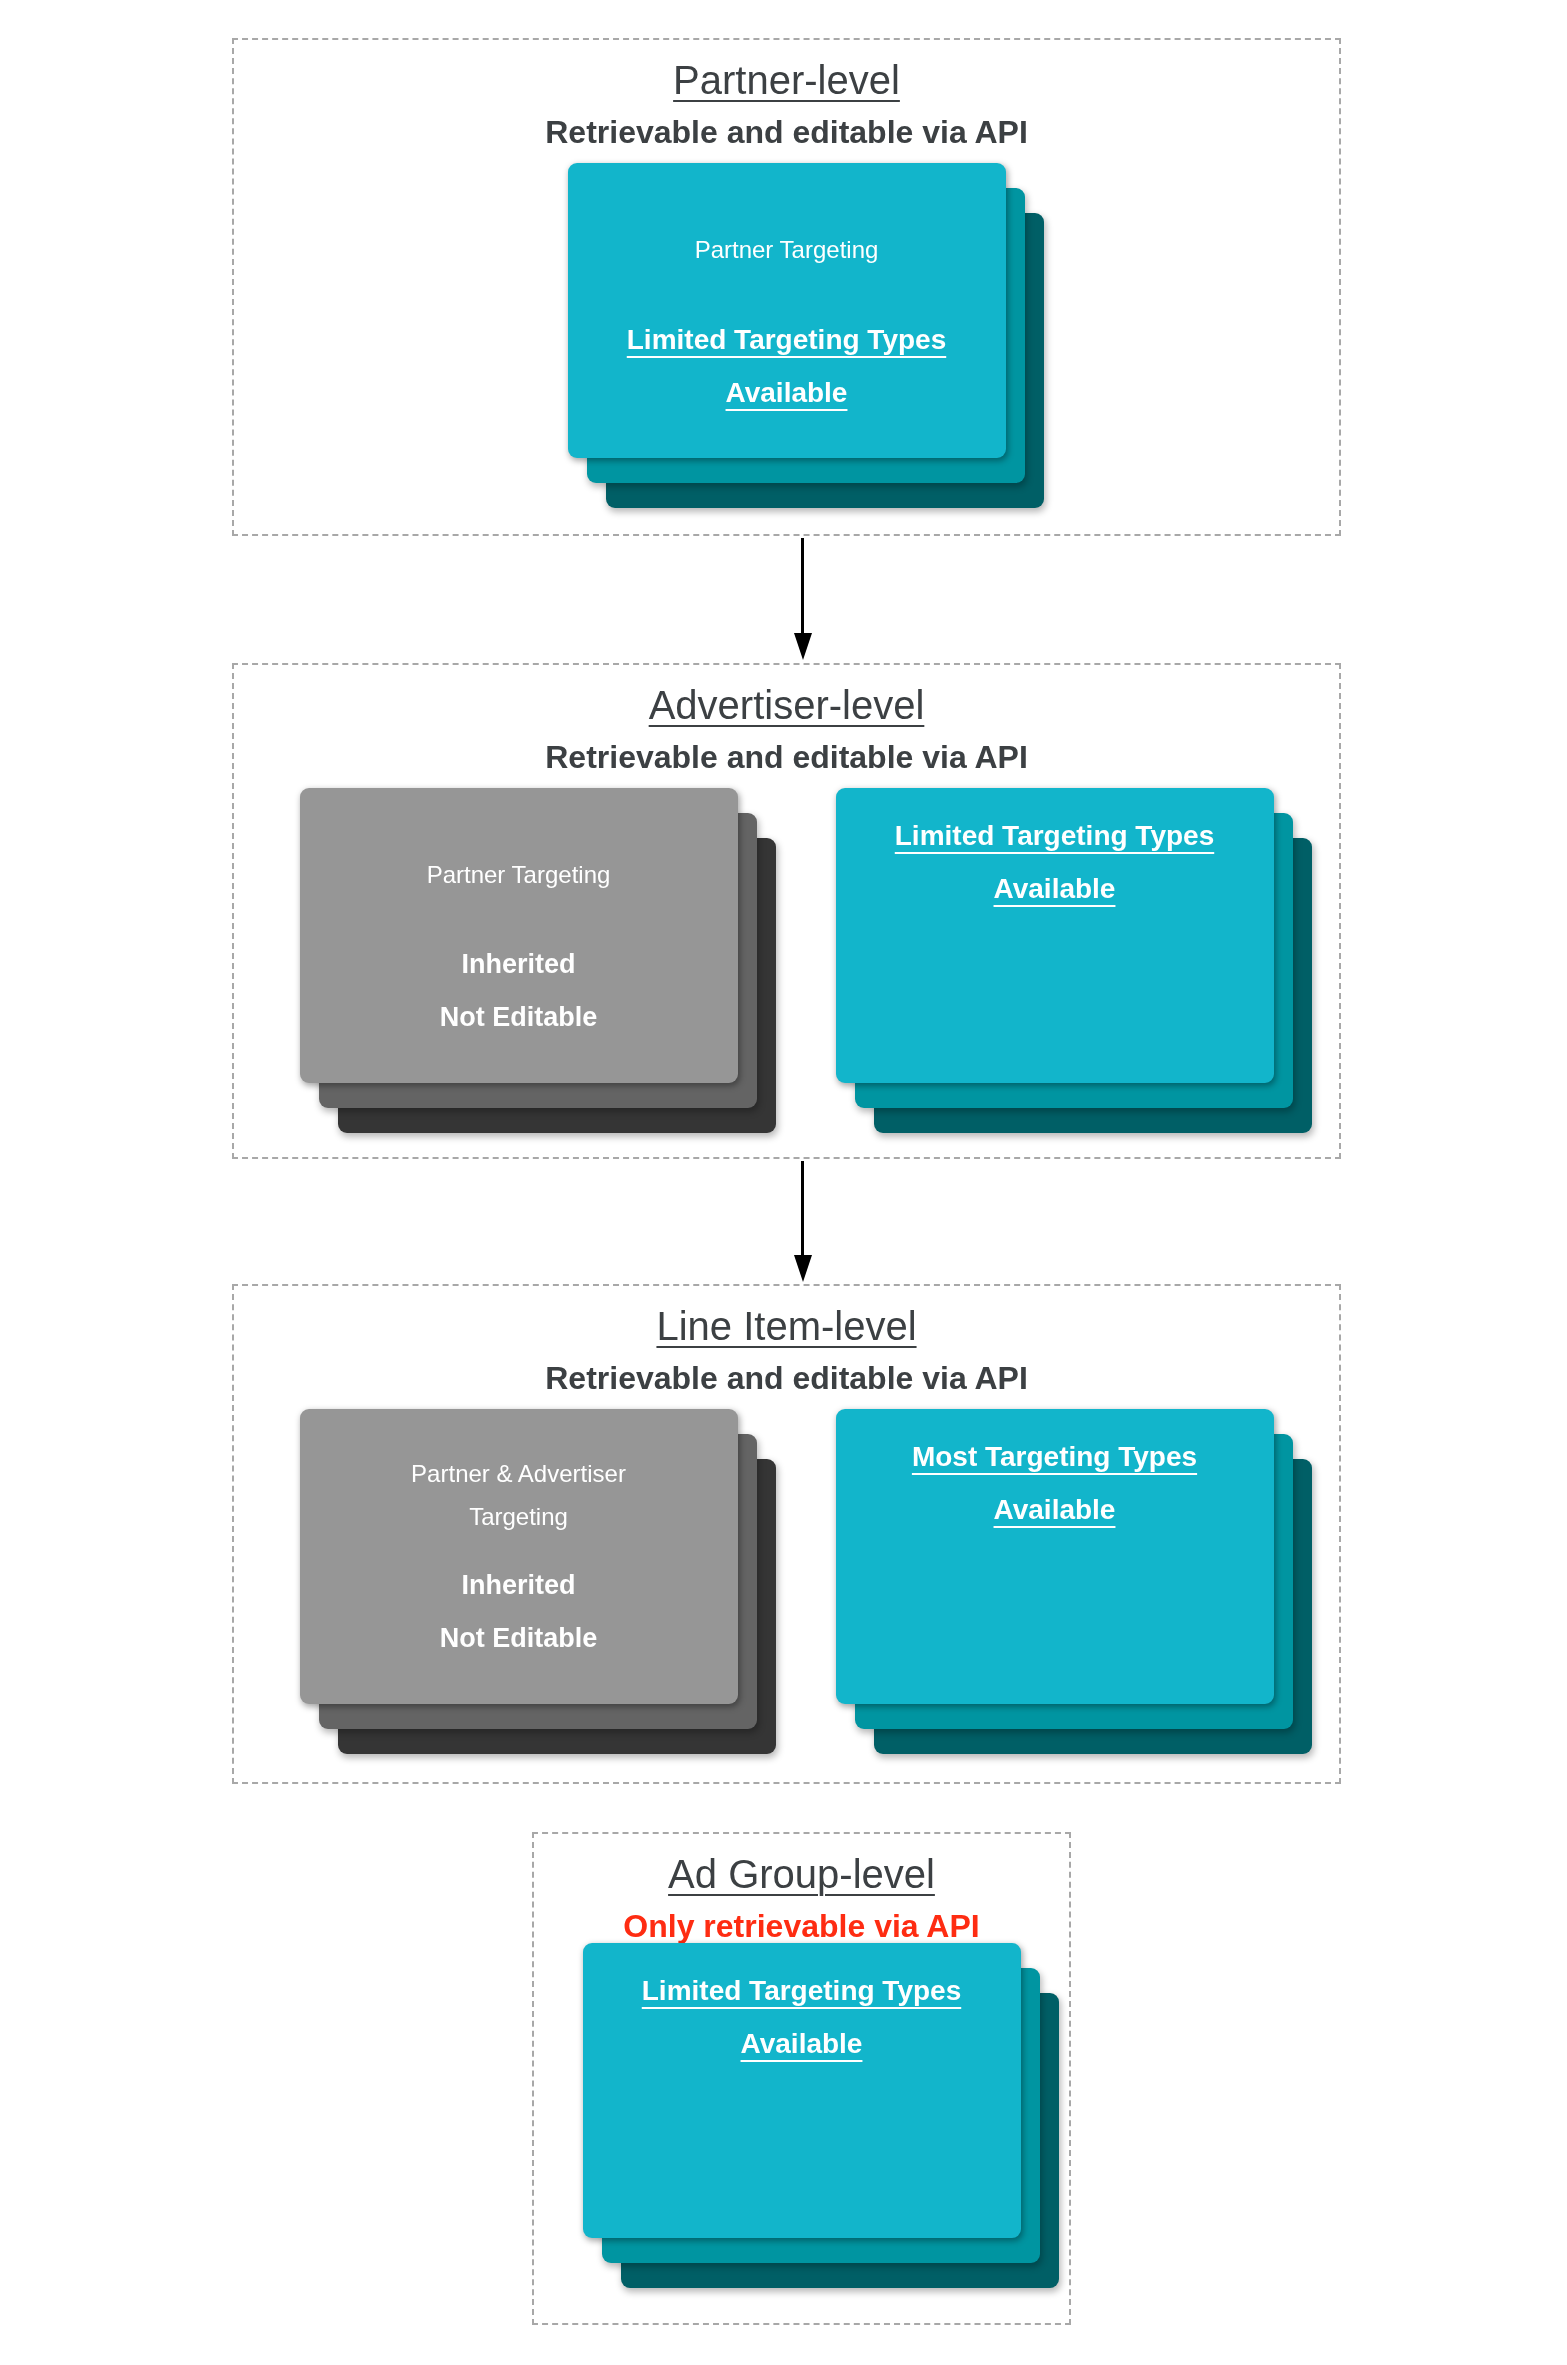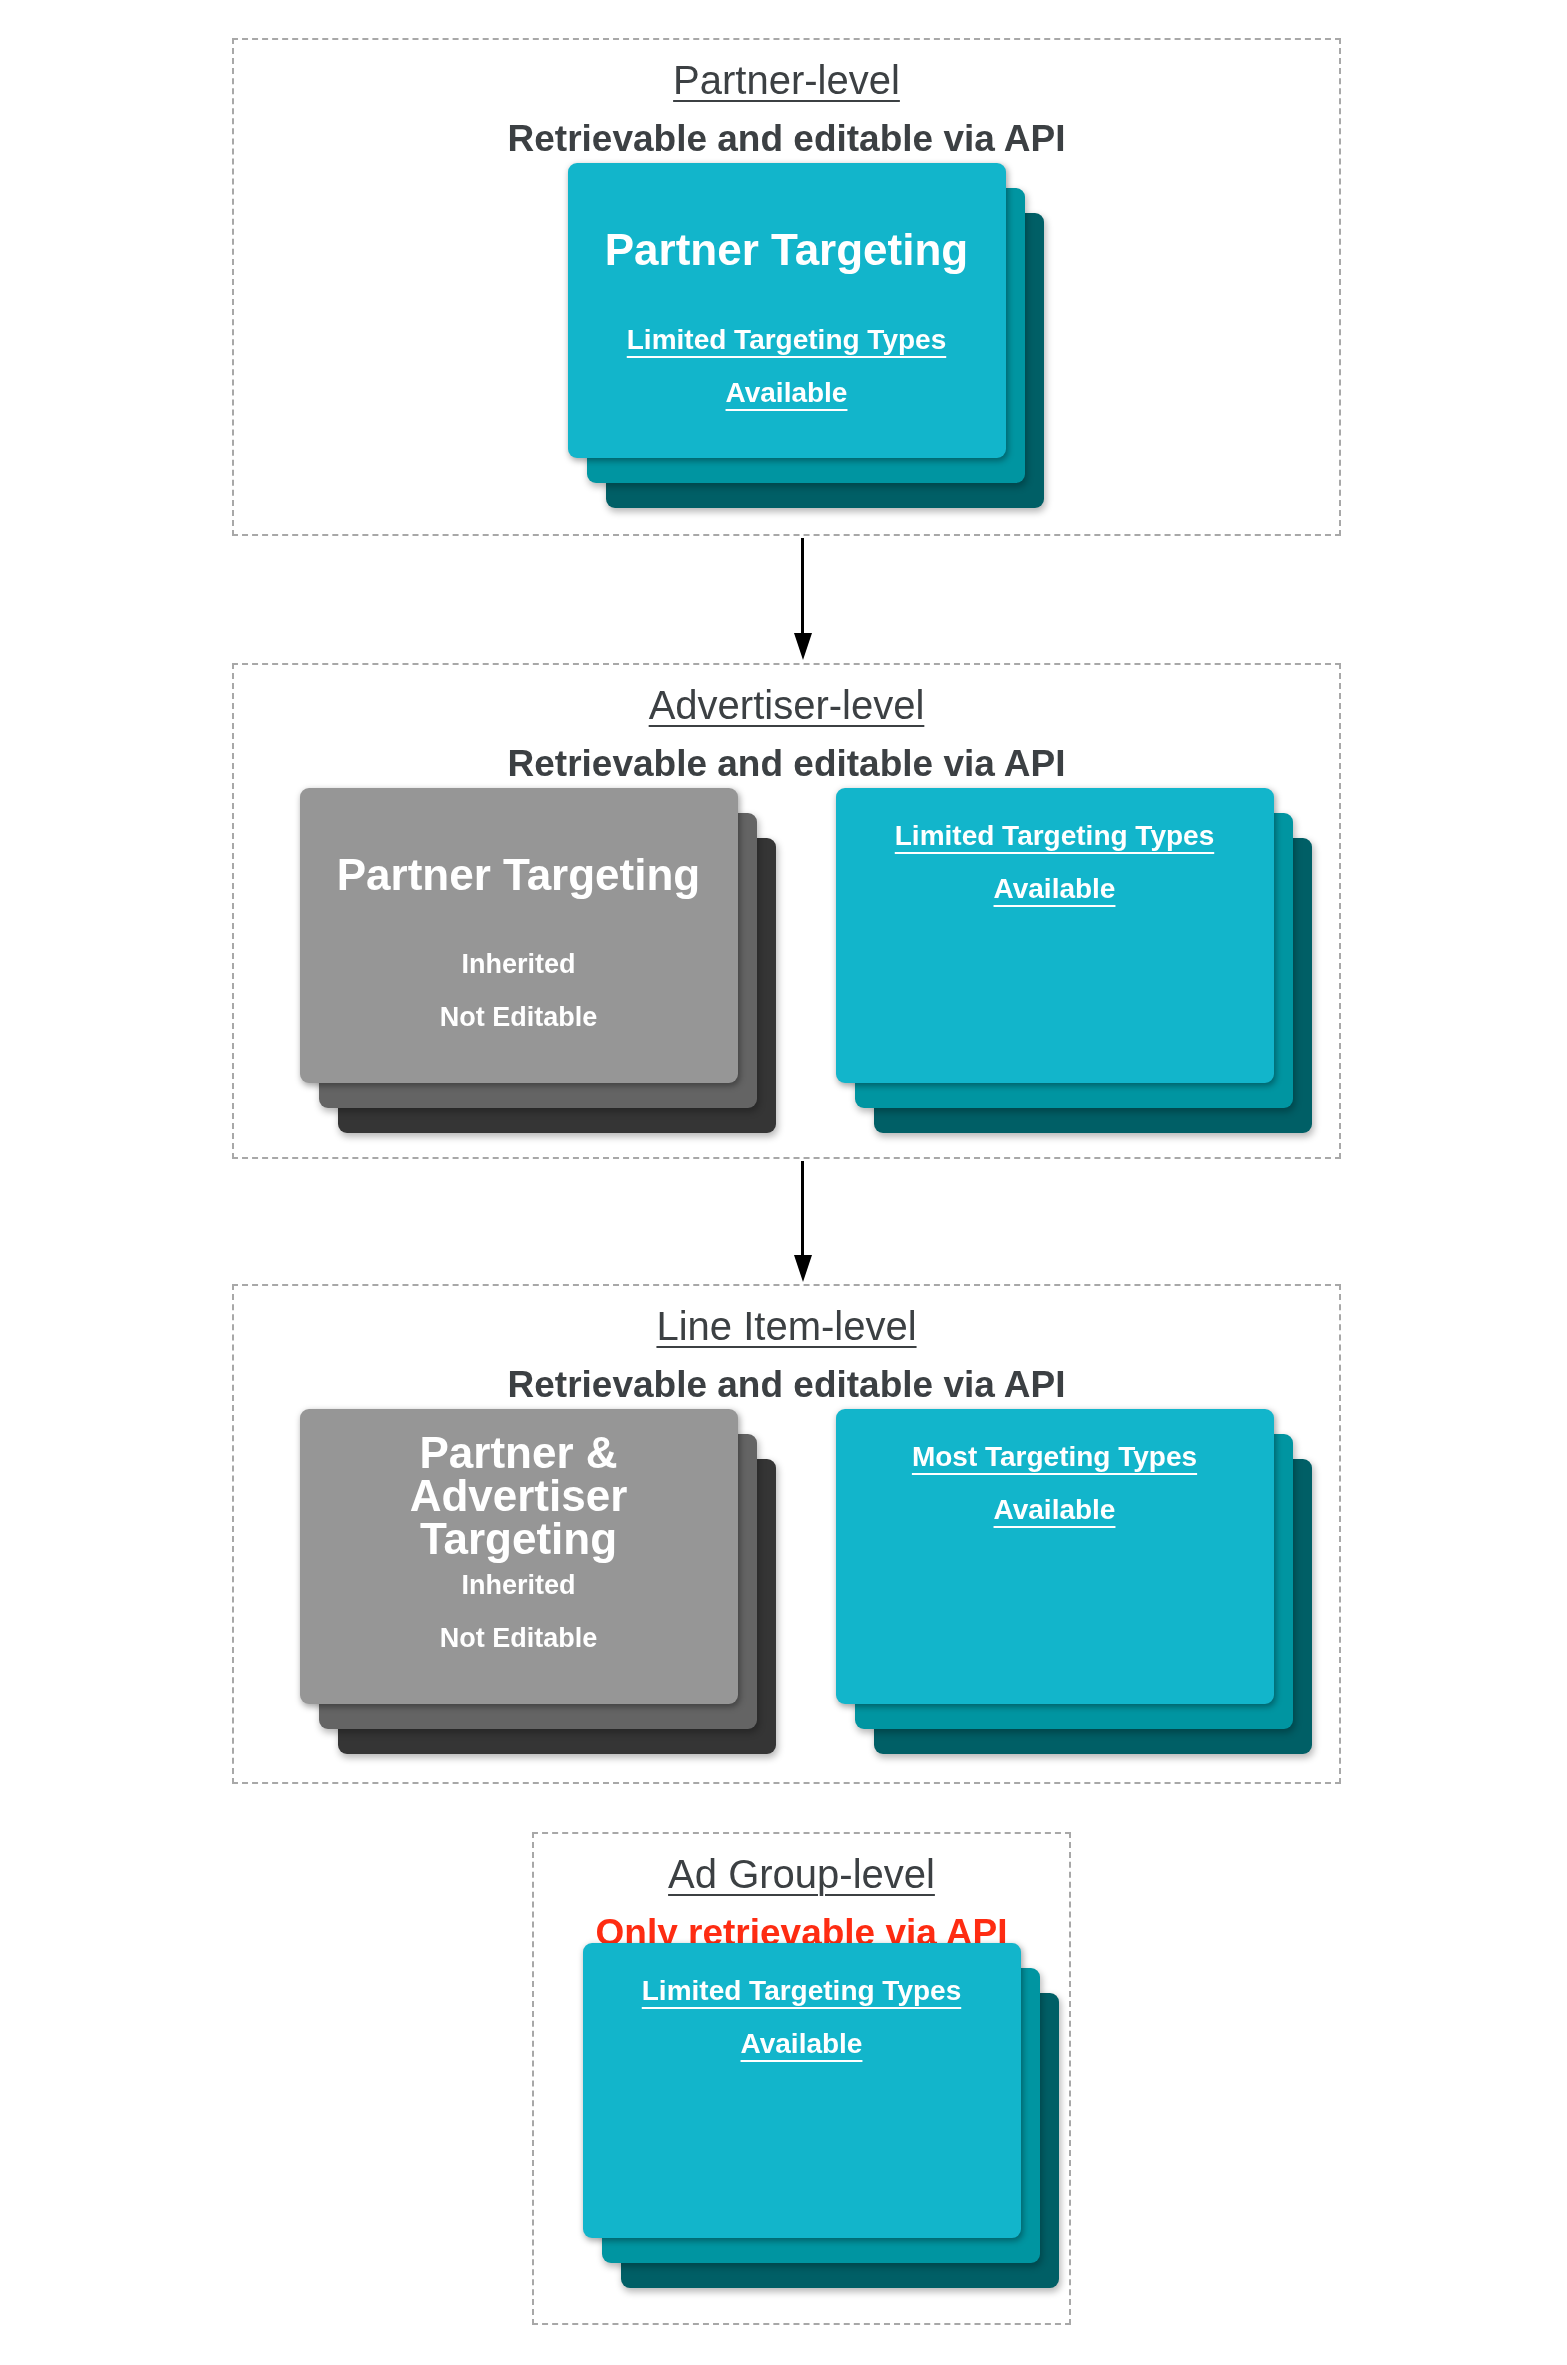--- a/index.html
+++ b/index.html
@@ -40,22 +40,22 @@
     display: inline-block;
     font-size: 40px;
     font-weight: 400;
     line-height: 39px;
     color: var(--heading);
     text-decoration: underline;
     text-decoration-thickness: 1.8px;
     text-underline-offset: 6.3px;
   }
   .panel-subtitle {
-    margin-top: 20px;
-    font-size: 37px;
+    margin-top: 13px;
+    font-size: 32px;
     font-weight: 700;
     line-height: 38px;
     color: var(--heading);
   }
 
   .cards-row {
     position: absolute;
     left: 0;
     right: 0;
     top: 123px;
@@ -93,22 +93,22 @@
   .stack.gray .card   { background: var(--gray-front); }
   .stack.gray .middle { background: var(--gray-mid); }
   .stack.gray .back   { background: var(--gray-back); }
 
   .card-title {
     margin-top: 43px;
     height: 86px;
     display: flex;
     align-items: center;
     justify-content: center;
-    font-size: 44px;
-    font-weight: 700;
+    font-size: 24px;
+    font-weight: 400;
     line-height: 43px;
     white-space: pre-line;
   }
   .card-subtitle {
     margin-top: 21px;
     font-size: 28px;
     font-weight: 700;
     line-height: 53px;
     white-space: pre-line;
     text-align: center;

